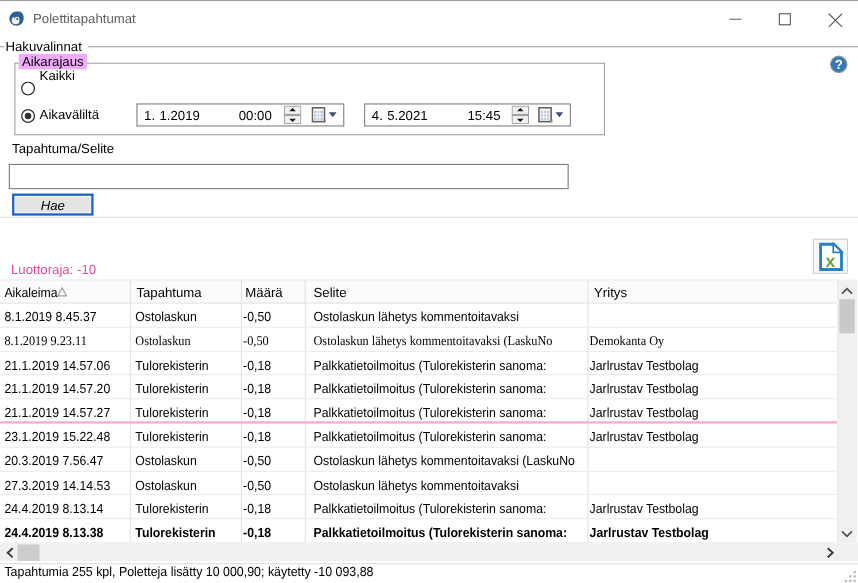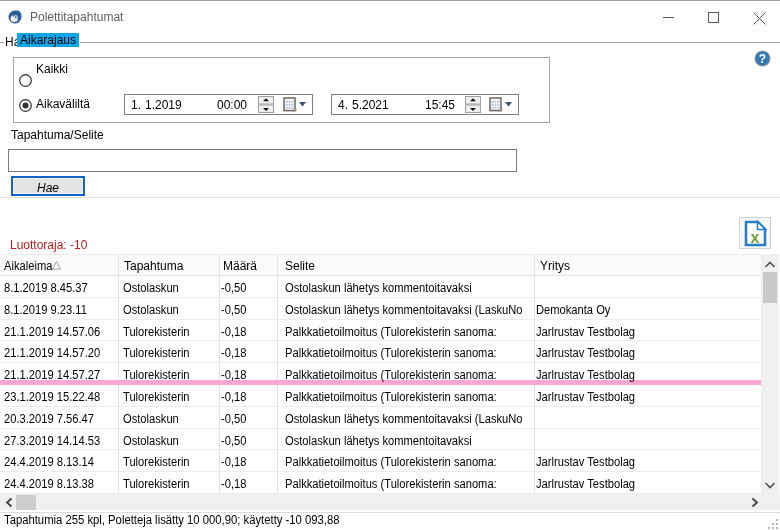--- a/index.html
+++ b/index.html
@@ -27,21 +27,21 @@
     <rect x="53.5" y="5.5" width="10" height="10" fill="none" stroke="#585858" stroke-width="1"></rect>
     <line x1="98.5" y1="5.5" x2="110.5" y2="17.5" stroke="#585858" stroke-width="1"></line>
     <line x1="110.5" y1="5.5" x2="98.5" y2="17.5" stroke="#585858" stroke-width="1"></line>
   </svg>
 
   <div class="abs t12" style="left:5px;top:34px;">Hakuvalinnat</div>
   <div class="abs gbline" style="left:0;top:41px;width:4px;"></div>
   <div class="abs gbline" style="left:80px;top:41px;width:700px;"></div>
 
   <div class="abs" style="left:13px;top:56px;width:537px;height:66px;border:1px solid #a3a3a3;"></div>
-  <div class="abs t12" style="left:17px;top:32px;background:#0ea5e9;padding:0 3px;">Aikarajaus</div>
+  <div class="abs t12" style="left:17px;top:48px;background:#f0abfc;padding:0 3px;">Aikarajaus</div>
 
   <svg class="abs" style="left:19px;top:73px" width="13" height="13" viewBox="0 0 13 13">
     <circle cx="6.5" cy="6.5" r="5.8" fill="#fff" stroke="#333" stroke-width="1.2"></circle>
   </svg>
   <div class="abs t12" style="left:36px;top:61px;">Kaikki</div>
 
   <svg class="abs" style="left:19px;top:98px" width="13" height="13" viewBox="0 0 13 13">
     <circle cx="6.5" cy="6.5" r="5.8" fill="#fff" stroke="#333" stroke-width="1.2"></circle>
     <circle cx="6.5" cy="6.5" r="3" fill="#333"></circle>
   </svg>
@@ -101,21 +101,21 @@
 
   <div class="abs t12" style="left:11px;top:127px;">Tapahtuma/Selite</div>
   <div class="abs" style="left:8px;top:148px;width:509px;height:23px;border:1px solid #7a7a7a;background:#fff;"></div>
 
   <div class="abs" style="left:11px;top:175px;width:74px;height:20px;border:2px solid #1464c8;background:#e4e4e4;box-shadow:inset 0 0 0 1px #f2f2f2;text-align:center;">
     <span class="t12" style="line-height:16px;font-style:italic;">Hae</span>
   </div>
 
   <div class="abs" style="left:0;top:196px;width:780px;height:1px;background:#e0e0e0;"></div>
 
-  <div class="abs" style="left:10px;top:237px;font-size:12px;color:#b91c1c;">Luottoraja: -10</div>
+  <div class="abs" style="left:10px;top:237px;font-size:12px;color:#ec4899;">Luottoraja: -10</div>
 
   <div class="abs" style="left:739px;top:216px;width:32px;height:32px;border:1px solid #d0d0d0;background:#f8f8f8;"></div>
   <svg class="abs" style="left:744px;top:219px" width="23" height="27" viewBox="0 0 23 27">
     <path d="M 2,2 L 14,2 L 21,9 L 21,25 L 2,25 Z" fill="#fff" stroke="#2980c4" stroke-width="2.6"></path>
     <path d="M 13.5,1.5 L 13.5,9.5 L 21.5,9.5 Z" fill="#fff" stroke="#2980c4" stroke-width="1.6"></path>
     <text x="11" y="22.5" font-size="16" font-weight="bold" fill="#70a33a" text-anchor="middle" font-family="Liberation Sans">x</text>
   </svg>
 
   <div class="abs" style="left:0;top:253px;width:761px;height:22px;background:#fbfbfb;border-top:1px solid #ececec;border-bottom:1px solid #e3e3e3;"></div>
   <div class="abs t12 sx" style="left:4px;top:258px;">Aikaleima</div>
@@ -133,42 +133,42 @@
   <div class="abs" style="left:534px;top:254px;width:1px;height:239px;background:#e2e2e2;"></div>
 
   <div class="abs" style="left:0;top:275px;width:761px;">
     <div class="abs t12" style="left:0;top:0.0px;width:761px;height:21.8px;border-bottom:1px solid #ececec;">
       <span class="abs sx" style="left:4px;top:5px;">8.1.2019 8.45.37</span>
       <span class="abs sx" style="left:123px;top:5px;">Ostolaskun</span>
       <span class="abs sx" style="left:221px;top:5px;">-0,50</span>
       <span class="abs sx" style="left:285px;top:5px;">Ostolaskun lähetys kommentoitavaksi</span>
       <span class="abs sx" style="left:536px;top:5px;"></span>
     </div>
-    <div class="abs t12" style="left:0;top:21.8px;width:761px;height:21.8px;border-bottom:1px solid #ececec;">
+    <div class="abs t12" style="left:0;top:21.8px;width:761px;height:21.8px;border-bottom:1px solid #ececec;font-family:Liberation Serif, serif;">
       <span class="abs sx" style="left:4px;top:5px;">8.1.2019 9.23.11</span>
       <span class="abs sx" style="left:123px;top:5px;">Ostolaskun</span>
       <span class="abs sx" style="left:221px;top:5px;">-0,50</span>
       <span class="abs sx" style="left:285px;top:5px;">Ostolaskun lähetys kommentoitavaksi (LaskuNo</span>
       <span class="abs sx" style="left:536px;top:5px;">Demokanta Oy</span>
     </div>
     <div class="abs t12" style="left:0;top:43.6px;width:761px;height:21.8px;border-bottom:1px solid #ececec;padding-left:20px;">
       <span class="abs sx" style="left:4px;top:5px;">21.1.2019 14.57.06</span>
       <span class="abs sx" style="left:123px;top:5px;">Tulorekisterin</span>
       <span class="abs sx" style="left:221px;top:5px;">-0,18</span>
       <span class="abs sx" style="left:285px;top:5px;">Palkkatietoilmoitus (Tulorekisterin sanoma:</span>
       <span class="abs sx" style="left:536px;top:5px;">Jarlrustav Testbolag</span>
     </div>
     <div class="abs t12" style="left:0;top:65.4px;width:761px;height:21.8px;border-bottom:1px solid #ececec;">
       <span class="abs sx" style="left:4px;top:5px;">21.1.2019 14.57.20</span>
       <span class="abs sx" style="left:123px;top:5px;">Tulorekisterin</span>
       <span class="abs sx" style="left:221px;top:5px;">-0,18</span>
       <span class="abs sx" style="left:285px;top:5px;">Palkkatietoilmoitus (Tulorekisterin sanoma:</span>
       <span class="abs sx" style="left:536px;top:5px;">Jarlrustav Testbolag</span>
     </div>
-    <div class="abs t12" style="left:0;top:87.2px;width:761px;height:21.8px;border-bottom:5px solid #f9a8d4;">
+    <div class="abs t12" style="left:0;top:87.2px;width:761px;height:21.8px;border-bottom:2px solid #f9a8d4;">
       <span class="abs sx" style="left:4px;top:5px;">21.1.2019 14.57.27</span>
       <span class="abs sx" style="left:123px;top:5px;">Tulorekisterin</span>
       <span class="abs sx" style="left:221px;top:5px;">-0,18</span>
       <span class="abs sx" style="left:285px;top:5px;">Palkkatietoilmoitus (Tulorekisterin sanoma:</span>
       <span class="abs sx" style="left:536px;top:5px;">Jarlrustav Testbolag</span>
     </div>
     <div class="abs t12" style="left:0;top:109.0px;width:761px;height:21.8px;border-bottom:1px solid #ececec;">
       <span class="abs sx" style="left:4px;top:5px;">23.1.2019 15.22.48</span>
       <span class="abs sx" style="left:123px;top:5px;">Tulorekisterin</span>
       <span class="abs sx" style="left:221px;top:5px;">-0,18</span>
@@ -189,21 +189,21 @@
       <span class="abs sx" style="left:285px;top:5px;">Ostolaskun lähetys kommentoitavaksi</span>
       <span class="abs sx" style="left:536px;top:5px;"></span>
     </div>
     <div class="abs t12" style="left:0;top:174.4px;width:761px;height:21.8px;border-bottom:1px solid #ececec;">
       <span class="abs sx" style="left:4px;top:5px;">24.4.2019 8.13.14</span>
       <span class="abs sx" style="left:123px;top:5px;">Tulorekisterin</span>
       <span class="abs sx" style="left:221px;top:5px;">-0,18</span>
       <span class="abs sx" style="left:285px;top:5px;">Palkkatietoilmoitus (Tulorekisterin sanoma:</span>
       <span class="abs sx" style="left:536px;top:5px;">Jarlrustav Testbolag</span>
     </div>
-    <div class="abs t12" style="left:0;top:196.2px;width:761px;height:21.8px;border-bottom:1px solid #ececec;">
+    <div class="abs t12" style="left:0;top:196.2px;width:761px;height:21.8px;border-bottom:1px solid #ececec;font-weight:bold;">
       <span class="abs sx" style="left:4px;top:5px;">24.4.2019 8.13.38</span>
       <span class="abs sx" style="left:123px;top:5px;">Tulorekisterin</span>
       <span class="abs sx" style="left:221px;top:5px;">-0,18</span>
       <span class="abs sx" style="left:285px;top:5px;">Palkkatietoilmoitus (Tulorekisterin sanoma:</span>
       <span class="abs sx" style="left:536px;top:5px;">Jarlrustav Testbolag</span>
     </div>
   </div>
 
   <div class="abs" style="left:761px;top:253px;width:18px;height:240px;background:#f0f0f0;border-left:1px solid #ececec;"></div>
   <svg class="abs" style="left:764px;top:259px" width="12" height="10" viewBox="0 0 12 10">

